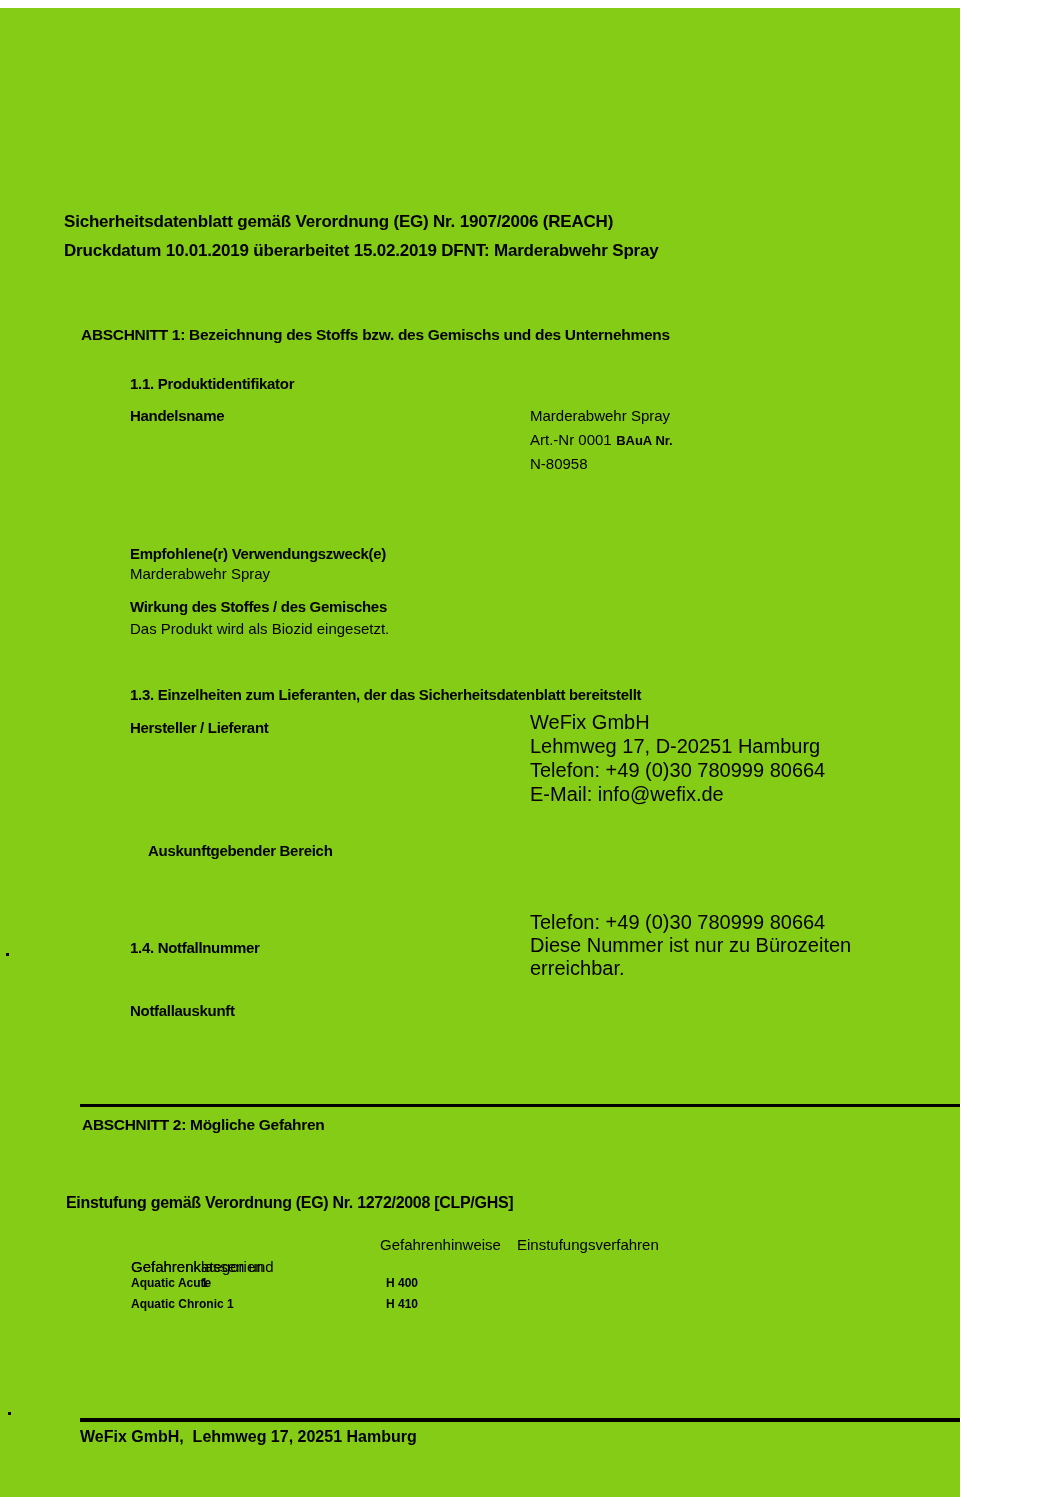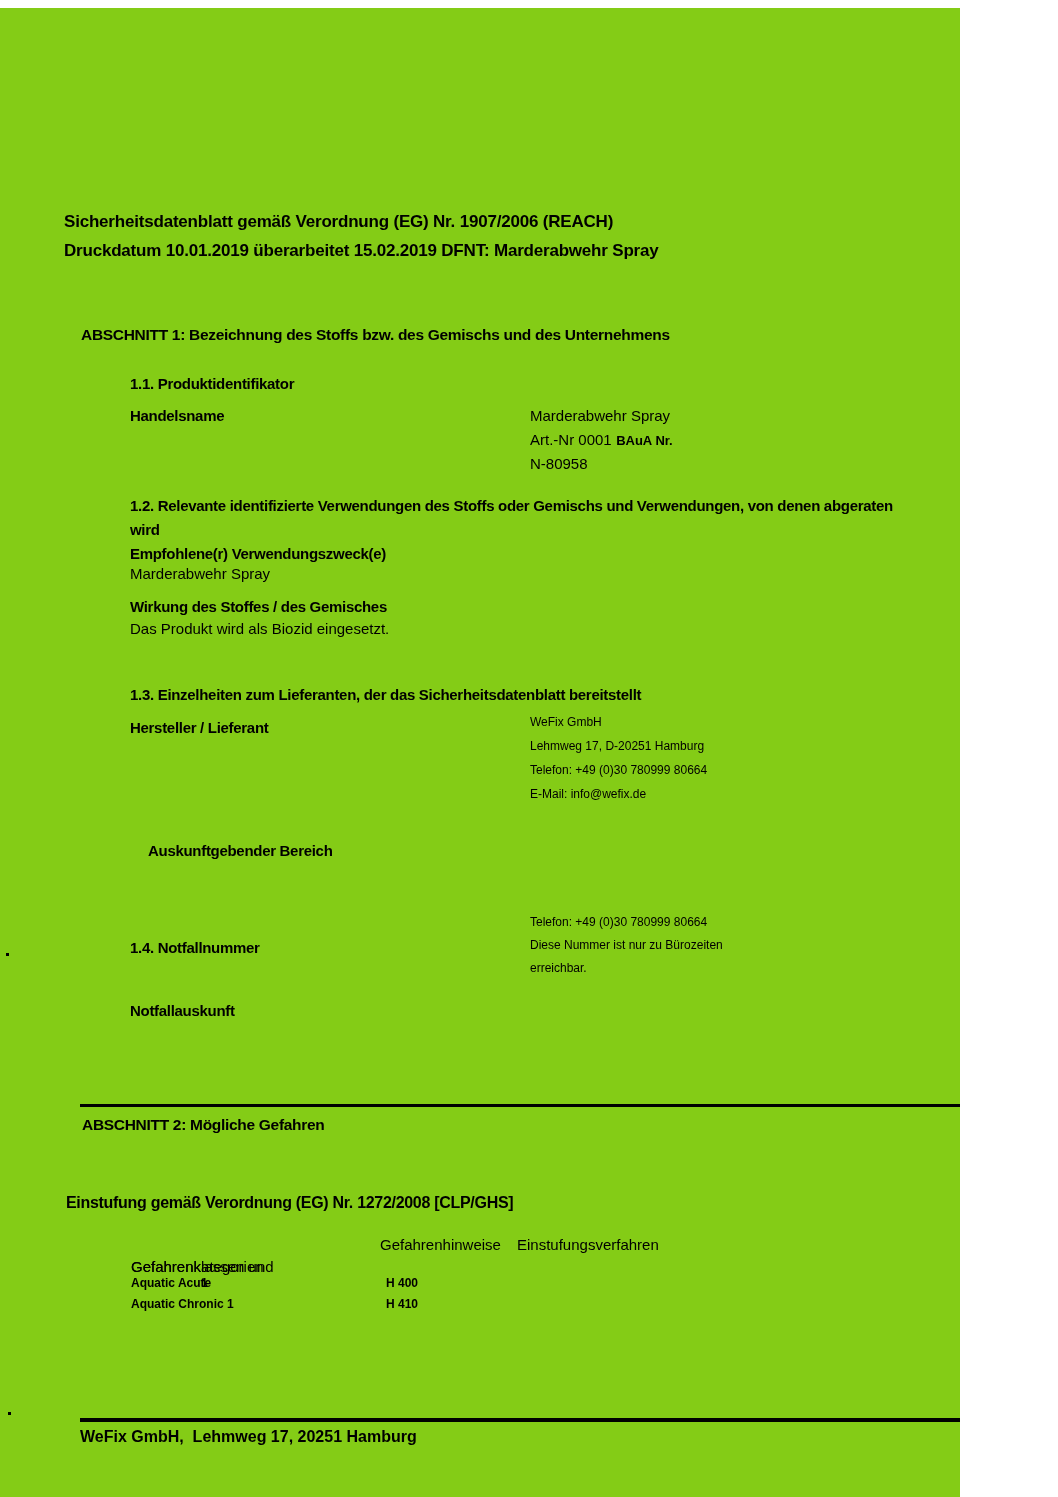--- a/index.html
+++ b/index.html
@@ -18,21 +18,21 @@
     margin-top: 8px;
   }
   .abs { position: absolute; white-space: nowrap; }
   .wrap { white-space: normal; }
 
   
   .h1       { font-size: 17px; font-weight: bold; letter-spacing: -0.2px; line-height: 30px; }
   .sec      { font-size: 15.5px; font-weight: bold; letter-spacing: -0.3px; }
   .sub      { font-size: 15px; font-weight: bold; letter-spacing: -0.3px; line-height: 24px; }
   .body     { font-size: 15px; font-weight: normal; line-height: 22px; }
-  .body-lg  { font-size: 12px; font-weight: normal; line-height: 24px; }
+  .body-lg  { font-size: 20px; font-weight: normal; line-height: 24px; }
   .tbl-head { font-size: 15px; font-weight: normal; line-height: 22px; }
   .sm-bold  { font-size: 12px; font-weight: bold; }
   .sm2      { font-size: 13px; font-weight: bold; }
 
   .rule { position: absolute; background: #000000; height: 3px; }
   .dot  { position: absolute; background: #000000; width: 3px; height: 3px; }
 </style>
 </head>
 <body>
 
@@ -46,21 +46,20 @@
   <div class="abs sub" style="left:130px; top:364px;">1.1. Produktidentifikator</div>
 
   <div class="abs sub" style="left:130px; top:396px;">Handelsname</div>
   <div class="abs body" style="left:530px; top:397px;">Marderabwehr Spray</div>
   <div class="abs" style="left:530px; top:421px;">
     <span class="body">Art.-Nr 0001</span>
     <span class="sm2">BAuA Nr.</span>
   </div>
   <div class="abs body" style="left:530px; top:445px;">N-80958</div>
 
-  <div class="abs sub wrap" style="left:130px; top:486px; width:765px;">1.2. Relevante identifizierte Verwendungen des Stoffs oder Gemischs und Verwendungen, von denen abgeraten wird</div>
   <div class="abs sub" style="left:130px; top:534px;">Empfohlene(r) Verwendungszweck(e)</div>
   <div class="abs body" style="left:130px; top:555px;">Marderabwehr Spray</div>
 
   <div class="abs sub" style="left:130px; top:587px;">Wirkung des Stoffes / des Gemisches</div>
   <div class="abs body" style="left:130px; top:610px;">Das Produkt wird als Biozid eingesetzt.</div>
 
   <div class="abs sub" style="left:130px; top:675px;">1.3. Einzelheiten zum Lieferanten, der das Sicherheitsdatenblatt bereitstellt</div>
 
   <div class="abs sub" style="left:130px; top:708px;">Hersteller / Lieferant</div>
   <div class="abs body-lg" style="left:530px; top:702px;">WeFix GmbH</div>

